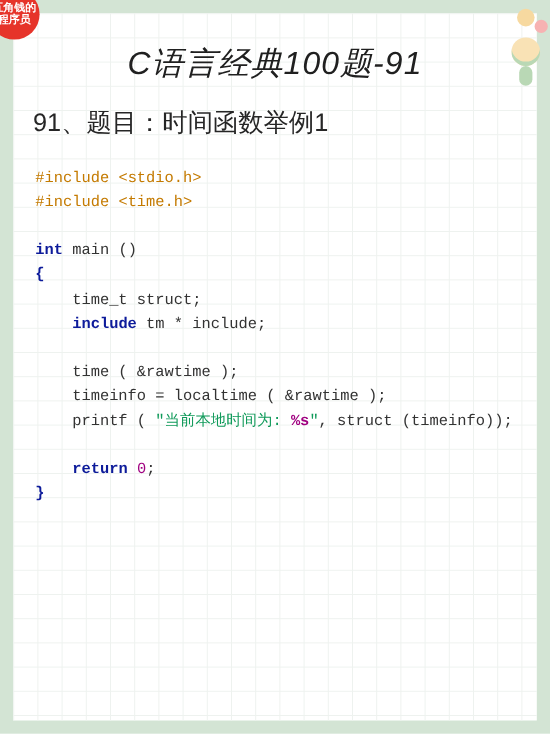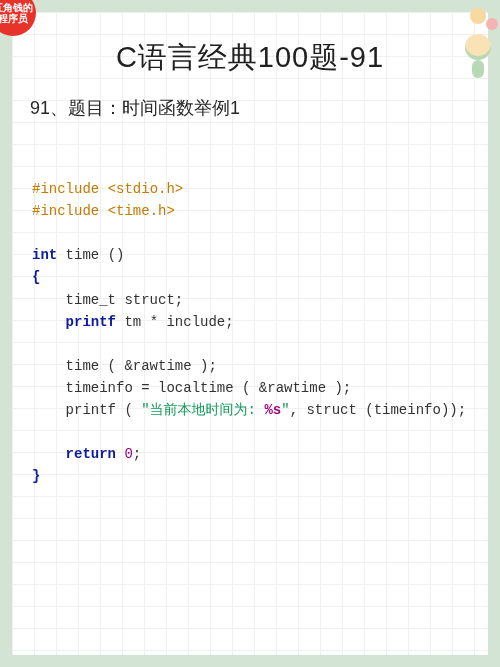--- a/index.html
+++ b/index.html
@@ -62,25 +62,26 @@
     width: 12px; height: 18px; background: #b9d8b5; border-radius: 6px;
   }
   .title {
     text-align: center;
     font-size: 29px;
     font-weight: 400;
     color: #202020;
     margin: 8px 0 18px 0;
     letter-spacing: 1px;
     white-space: nowrap;
+    font-style: italic;
   }
   .subtitle {
-    font-size: 18px;
+    font-size: 23px;
     color: #262626;
-    margin: 0 0 58px 0;
+    margin: 0 0 24px 0;
     font-weight: 400;
   }
   .code {
     font-family: "Consolas", "Menlo", "Courier New", monospace;
     font-size: 14px;
     line-height: 1.58;
     color: #333;
     white-space: pre;
     margin-left: 2px;
   }
@@ -110,24 +111,24 @@
 
 <div class="page">
 
   <h1 class="title">C语言经典100题-91</h1>
 
   <div class="subtitle">91、题目：时间函数举例1</div>
 
   <div class="code"><span class="pp">#include </span><span class="pp">&lt;stdio.h&gt;</span>
 <span class="pp">#include </span><span class="pp">&lt;time.h&gt;</span>
 
-<span class="kw">int</span><span class="plain"> time ()</span>
+<span class="kw">int</span><span class="plain"> main ()</span>
 <span class="punc">{</span>
 <span class="plain">    time_t struct;</span>
-<span class="plain">    </span><span class="ty">printf</span><span class="plain"> tm * include;</span>
+<span class="plain">    </span><span class="ty">include</span><span class="plain"> tm * include;</span>
 
 <span class="plain">    time ( &amp;rawtime );</span>
 <span class="plain">    timeinfo = localtime ( &amp;rawtime );</span>
 <span class="plain">    printf ( </span><span class="str">"当前本地时间为: </span><span class="fmt">%s</span><span class="str">"</span><span class="plain">, struct (timeinfo));</span>
 
 <span class="plain">    </span><span class="kw">return</span><span class="plain"> </span><span class="num">0</span><span class="plain">;</span>
 <span class="punc">}</span></div>
 
 </div>
 

